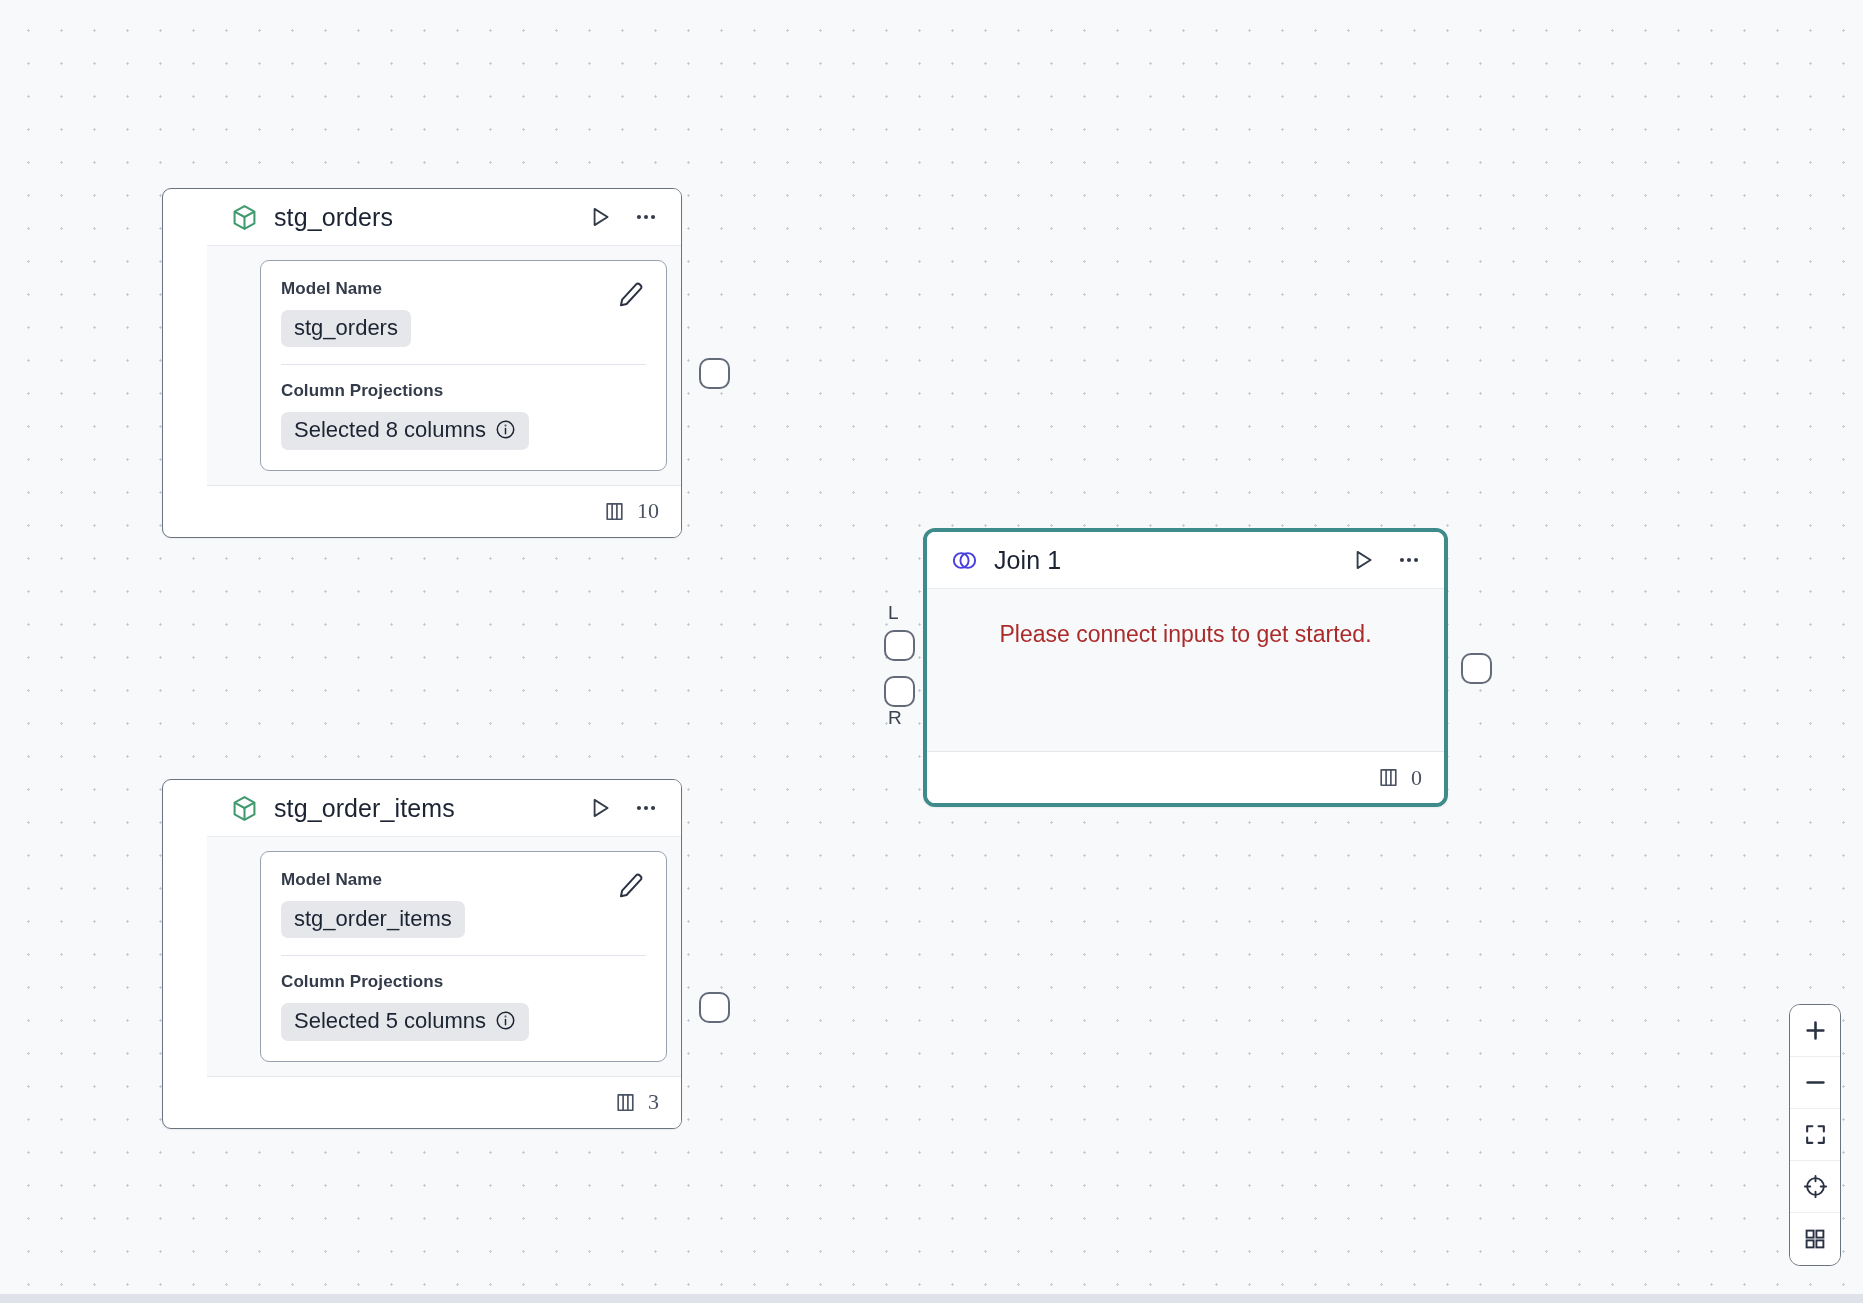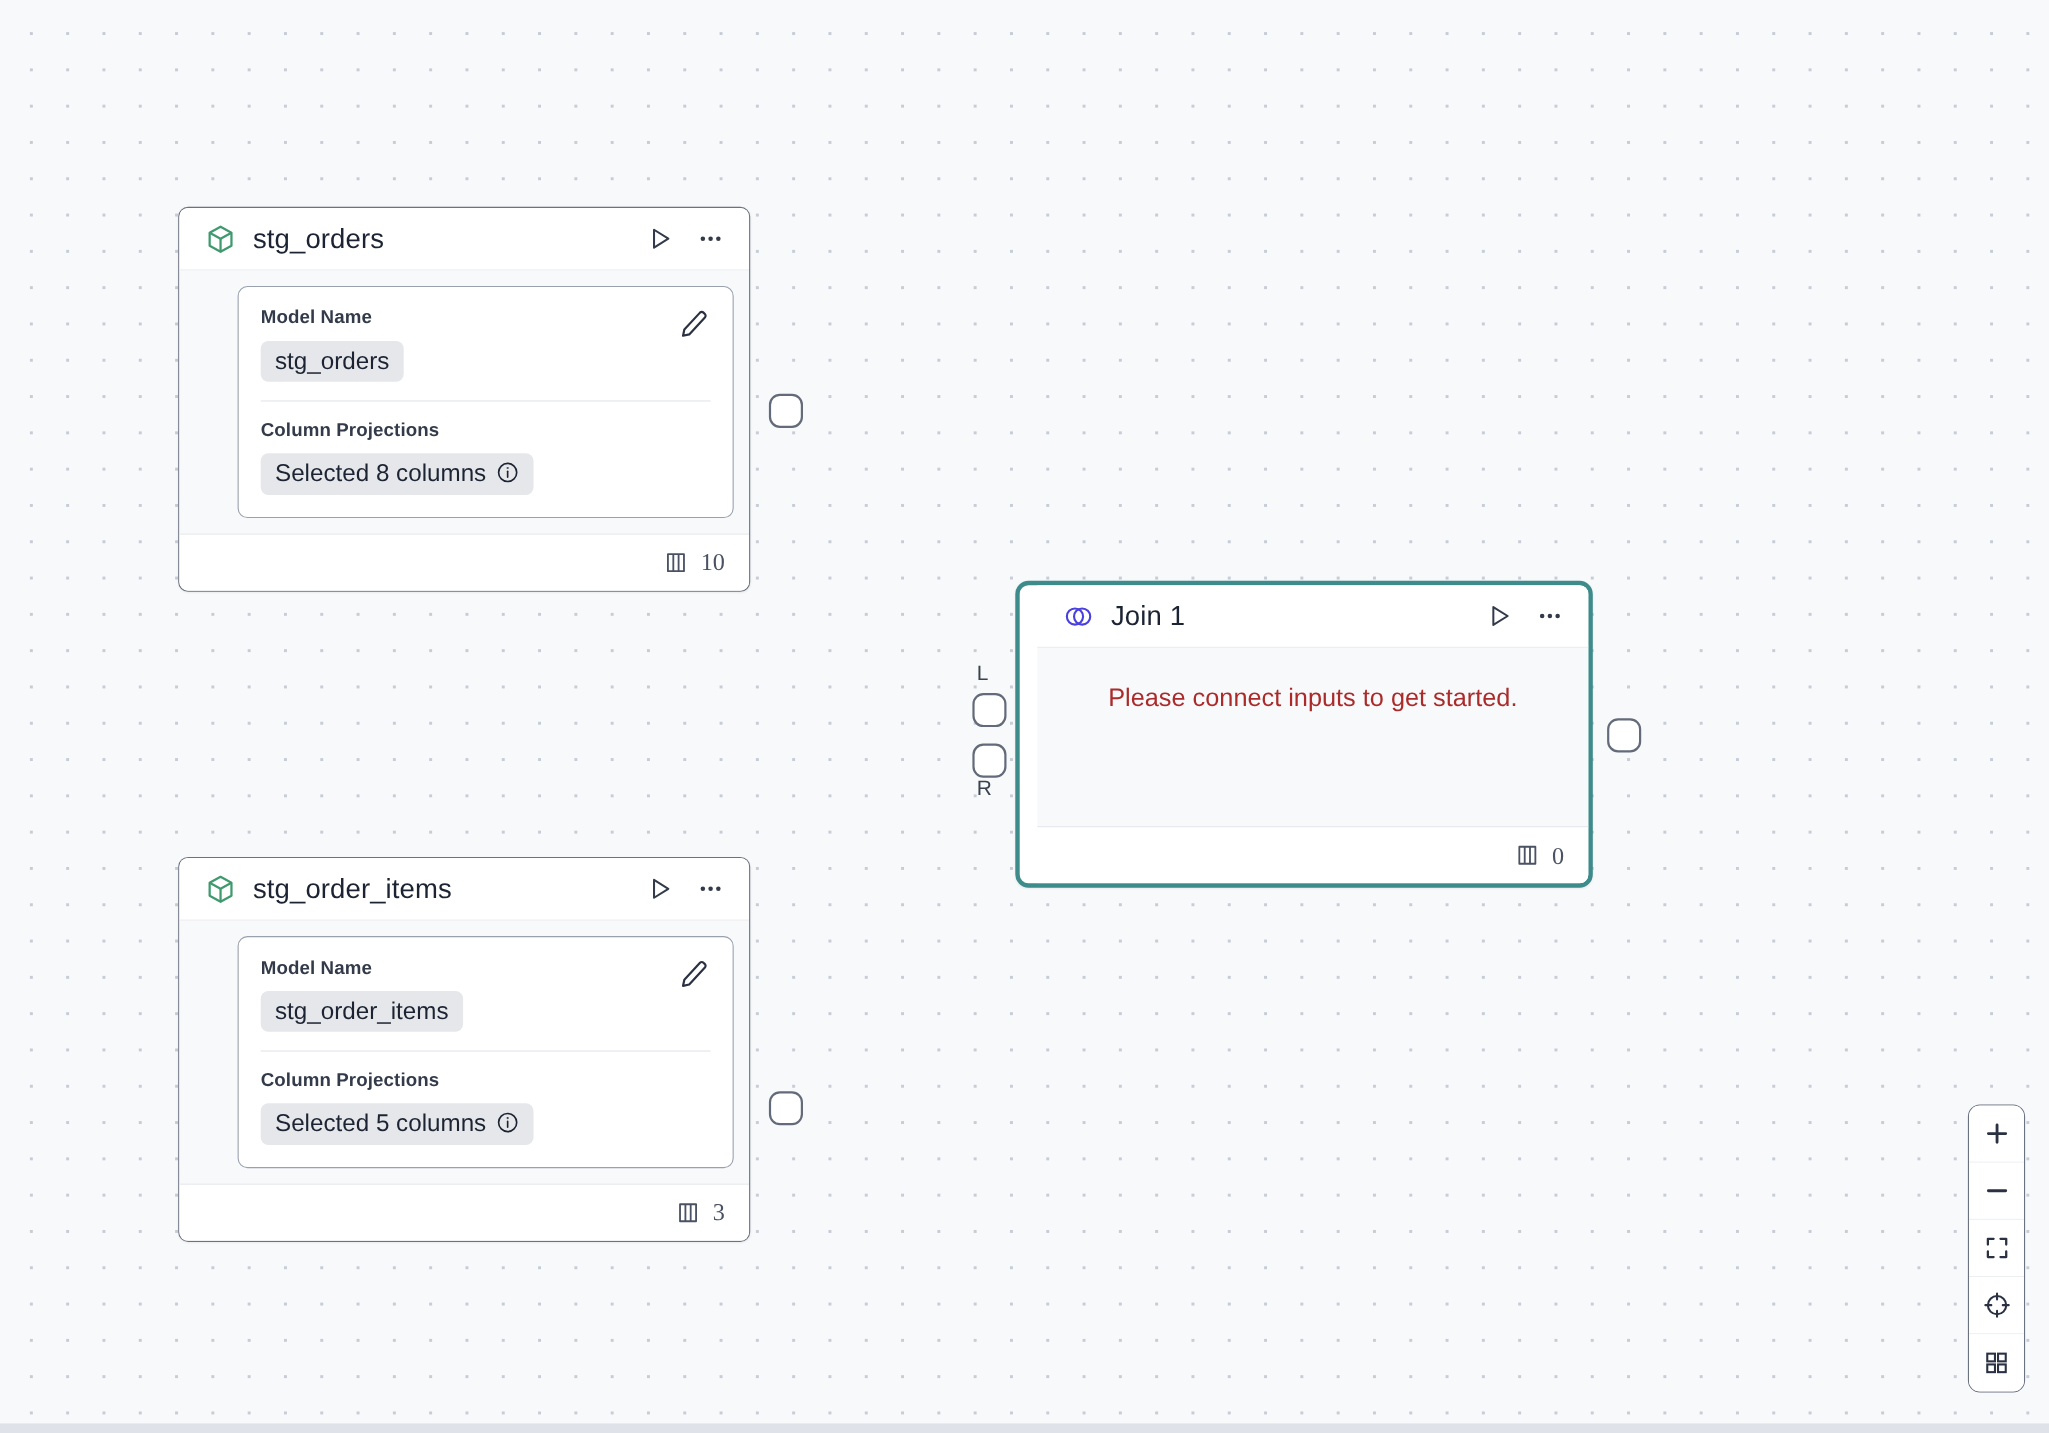--- a/index.html
+++ b/index.html
@@ -25,21 +25,21 @@
 
   
   .node {
     position: absolute;
     background: #ffffff;
     border: 1.6px solid #6b7280;
     border-radius: 9px;
     overflow: hidden;
     box-shadow: 0 1px 2px rgba(16,24,40,.06);
   }
-  .node.model { width: 520px; }
+  .node.model { width: 520px; padding-left: 44px; }
   .node.join {
     border: 4px solid #3e8b8b;
     border-radius: 12px;
     width: 525px;
   }
 
   .node-header {
     display: flex;
     align-items: center;
     height: 57px;
@@ -256,21 +256,21 @@
         <svg width="25" height="25" viewBox="0 0 24 24" fill="none" stroke="#4a5263" stroke-width="1.6" stroke-linejoin="round">
           <path d="M5 4.6h14v14.8H5z"></path>
             <path d="M9.7 4.6v14.8M14.3 4.6v14.8"></path>
         </svg>
       </span>
       <span class="footer-count">10</span>
     </div>
   </div>
   <div class="port" style="left:699px; top:358px;"></div>
 
-  <div class="node join" style="left:923px; top:528px;padding-left:16px;">
+  <div class="node join" style="left:923px; top:528px;">
     <div class="node-header">
       <span class="hdr-icon">
         <svg width="29" height="29" viewBox="0 0 24 24" fill="none" stroke="#4a40e0" stroke-width="1.6">
           <circle cx="9.3" cy="12" r="6.1"></circle>
             <circle cx="14.7" cy="12" r="6.1"></circle>
         </svg>
       </span>
       <span class="node-title">Join 1</span>
       <span class="hdr-actions">
         <button class="icon-btn" title="Run">

